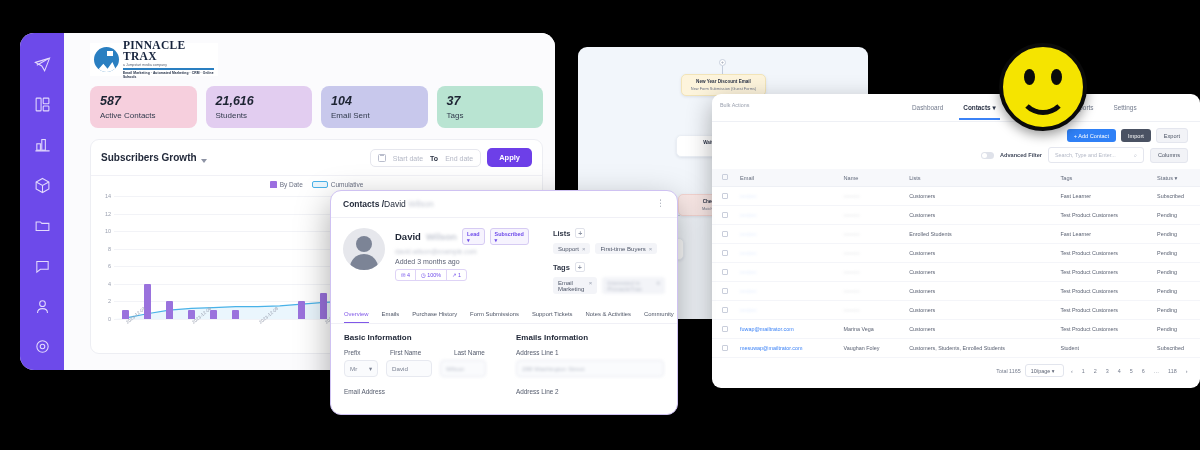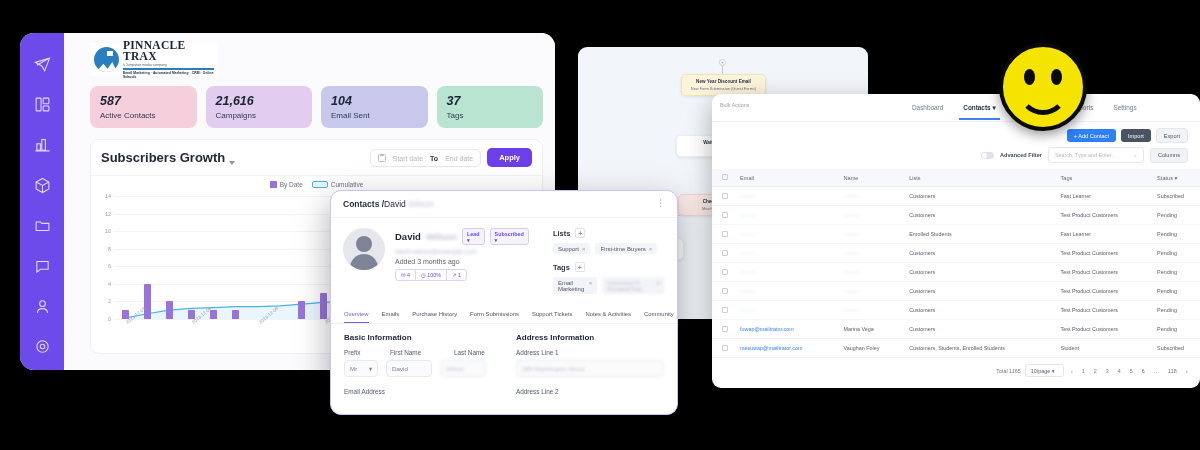--- a/index.html
+++ b/index.html
@@ -65,21 +65,21 @@
   .stat .l { font-size: 8px; color: #313a4c; margin-top: 2px; }
 
   .chart-card {
     margin-left: 12px; background: #fff; border: 1px solid #edeef3;
     border-radius: 9px; height: 215px; position: relative;
   }
   .chart-head {
     display: flex; align-items: center; justify-content: space-between;
     padding: 8px 10px; border-bottom: 1px solid #f1f1f6;
   }
-  .chart-title { font-size: 13px; font-weight: 700; color: #22293a; display: flex; align-items: flex-end; gap: 4px; }
+  .chart-title { font-size: 10px; font-weight: 700; color: #22293a; display: flex; align-items: flex-end; gap: 4px; }
   .caret { width: 0; height: 0; border-left: 3px solid transparent; border-right: 3px solid transparent; border-top: 4px solid #8d93a4; }
   .chart-tools { display: flex; align-items: flex-end; gap: 6px; }
   .daterange {
     display: flex; align-items: center; gap: 7px;
     border: 1px solid #e6e7ee; border-radius: 5px;
     padding: 4px 7px; background: #fff;
   }
   .cal-ico { width: 8px; height: 8px; border: 1px solid #b9bdcc; border-radius: 1.5px; position: relative; }
   .cal-ico::before { content:""; position:absolute; top:-1px; left:1px; right:1px; height:1.5px; background:#b9bdcc; }
   .ph { font-size: 7px; color: #b4b8c6; }
@@ -330,21 +330,21 @@
         </div>
       </div>
 
       <div class="stats">
         <div class="stat" style="background:#f6cfdd">
           <div class="n">587</div>
           <div class="l">Active Contacts</div>
         </div>
         <div class="stat" style="background:#e2cdf0">
           <div class="n">21,616</div>
-          <div class="l">Campaigns</div>
+          <div class="l">Students</div>
         </div>
         <div class="stat" style="background:#c8c8ec">
           <div class="n">104</div>
           <div class="l">Email Sent</div>
         </div>
         <div class="stat" style="background:#b9e4d2">
           <div class="n">37</div>
           <div class="l">Tags</div>
         </div>
       </div>
@@ -694,21 +694,21 @@
           <span class="fi sm">
               <span>Mr</span>
               <span>▾</span>
             </span>
           <span class="fi" style="width:46px">David</span>
           <span class="fi blur" style="width:46px">Wilson</span>
         </div>
         <div class="fnext">Email Address</div>
       </div>
       <div class="fcol">
-        <div class="fh">Address Information</div>
+        <div class="fh">Emails Information</div>
         <div class="flabrow">
           <span class="flab">Address Line 1</span>
         </div>
         <div class="finputs">
           <span class="fi wide blur">288 Washington Street</span>
         </div>
         <div class="fnext">Address Line 2</div>
       </div>
     </div>
   </div>

